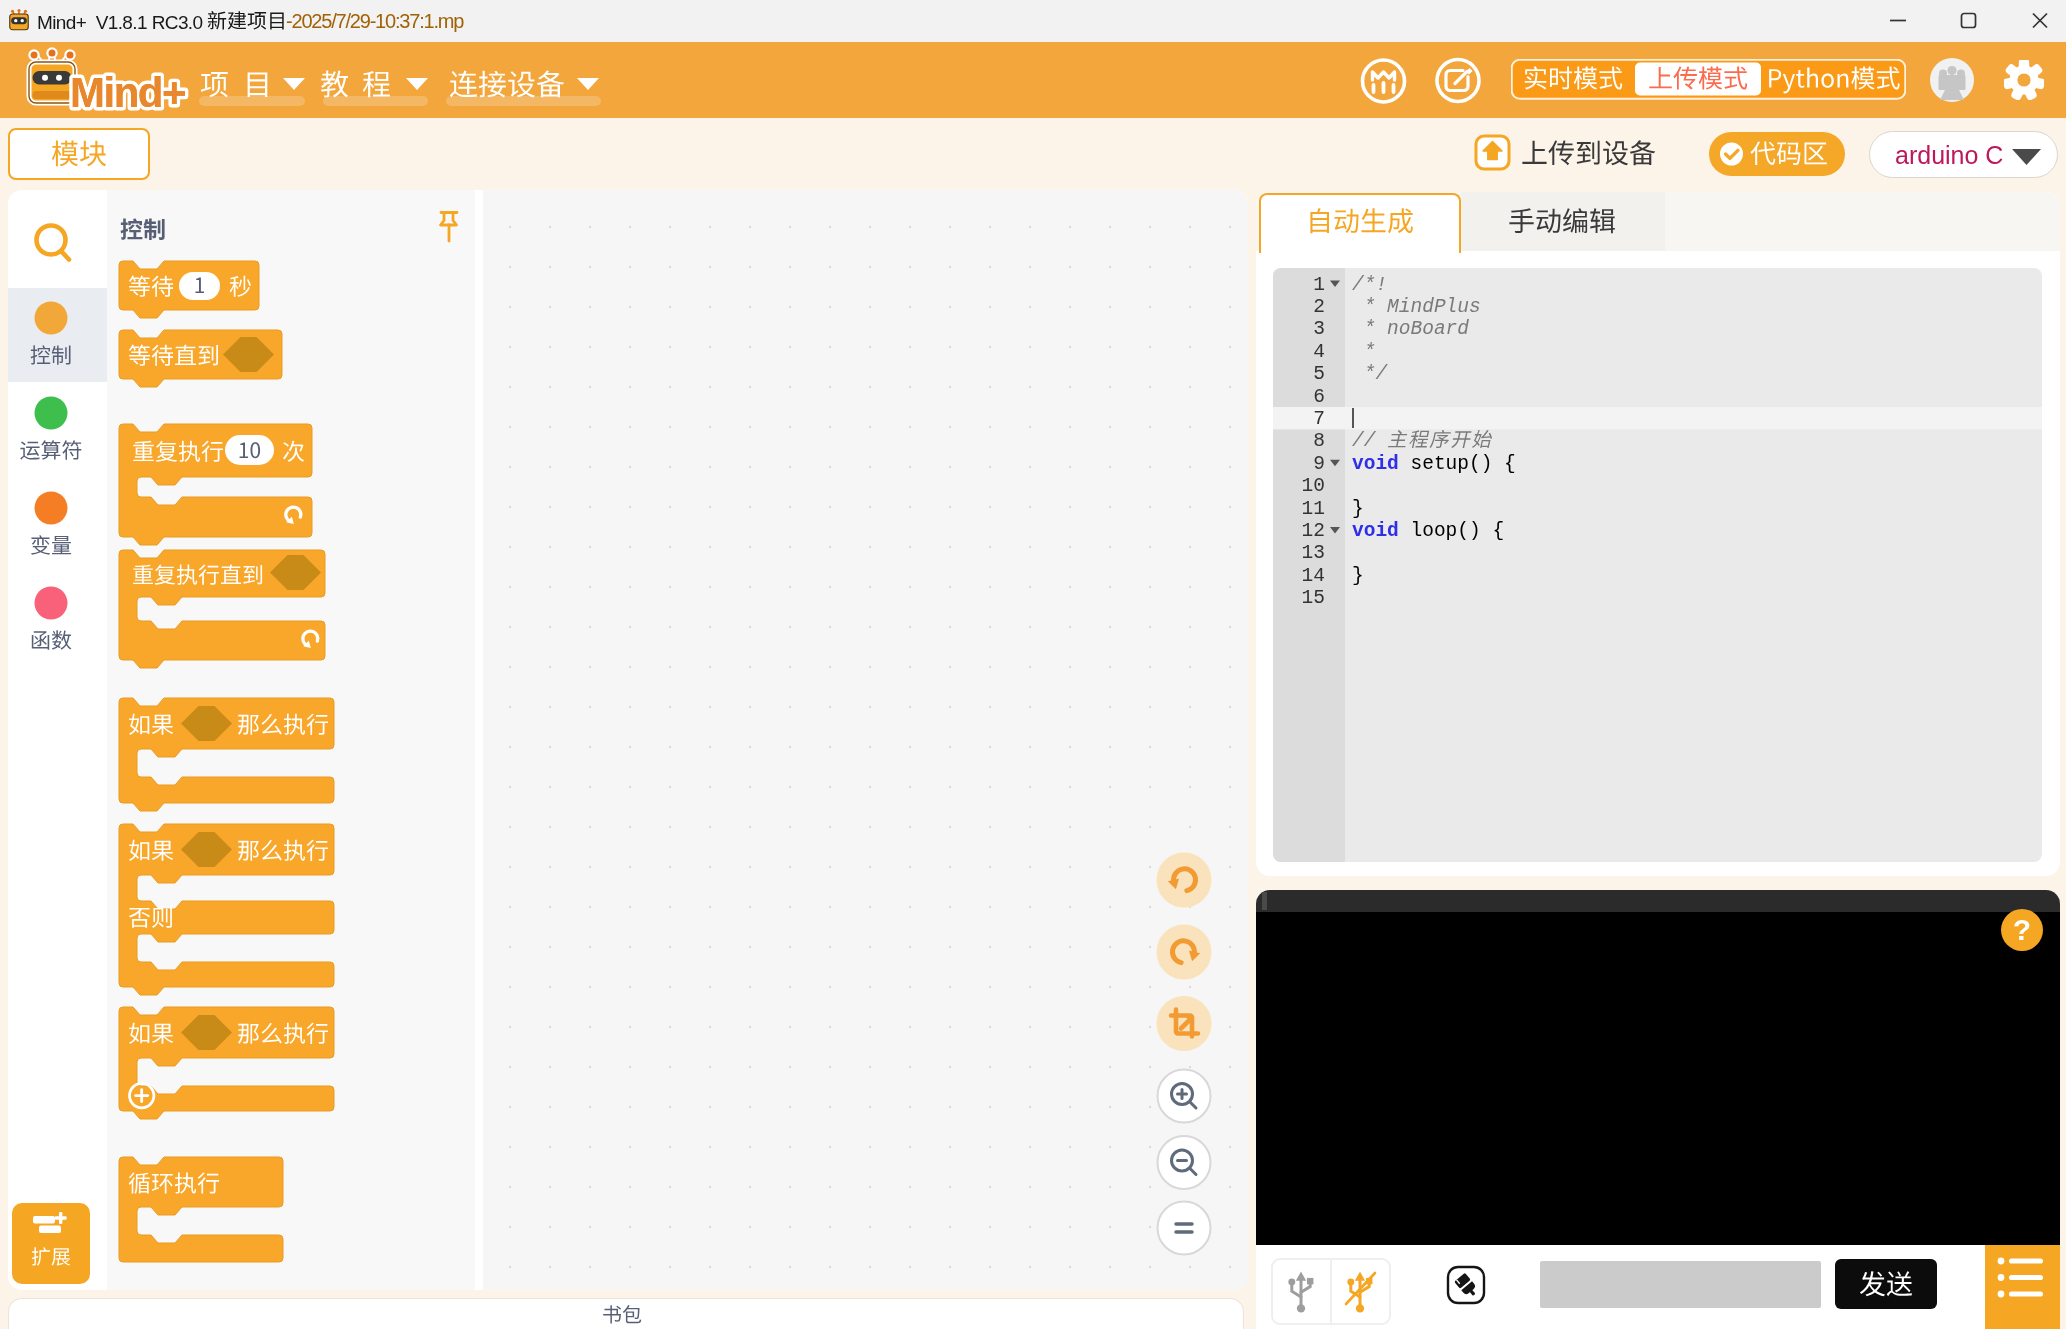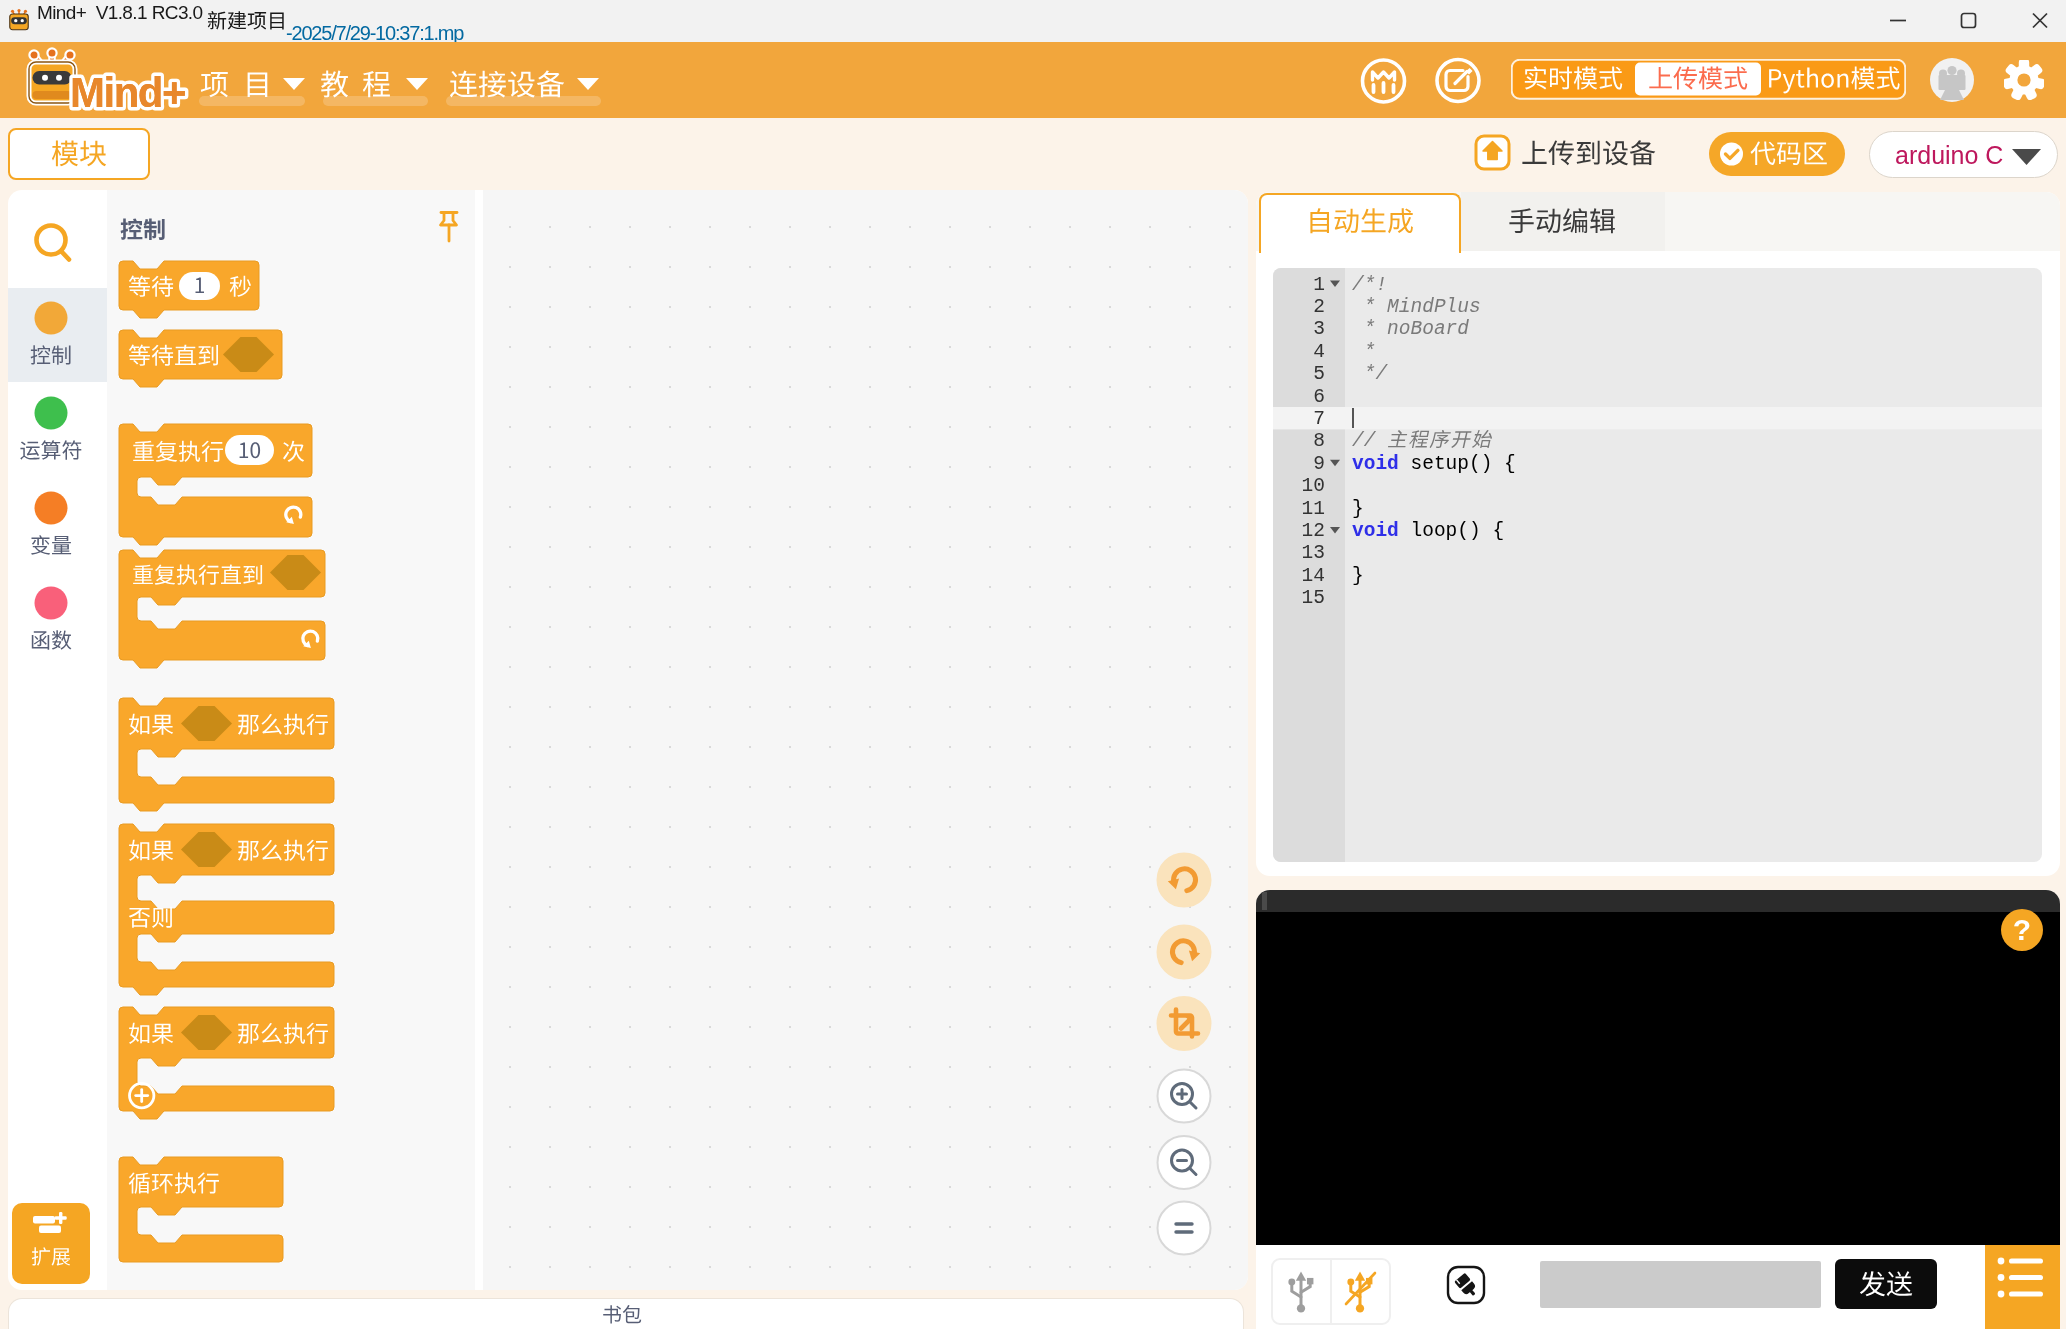--- a/index.html
+++ b/index.html
@@ -11,27 +11,27 @@
 <line x1="13" y1="7" x2="13" y2="3" stroke="#E5711E" stroke-width="1.6"></line>
 <line x1="18" y1="7" x2="20" y2="3.5" stroke="#E5711E" stroke-width="1.6"></line>
 <circle cx="6" cy="3.5" r="1.7" fill="#E5711E"></circle>
     <circle cx="13" cy="2.8" r="1.7" fill="#E5711E"></circle>
     <circle cx="20" cy="3.5" r="1.7" fill="#E5711E"></circle>
 <rect x="3" y="6.5" width="20" height="17" rx="3" fill="#F5A623" stroke="#4a3214" stroke-width="1.2"></rect>
 <rect x="4.5" y="10" width="17" height="7.5" rx="3.75" fill="#333"></rect>
 <circle cx="9.5" cy="13.7" r="1.8" fill="#fff"></circle>
     <circle cx="16.5" cy="13.7" r="1.8" fill="#fff"></circle>
 </svg>
-<span class="abs" style="left:37px;top:2px;font-size:19px;letter-spacing:-0.6px;color:#191919">Mind+&nbsp; V1.8.1 RC3.0</span>
+<span class="abs" style="left:37px;top:12px;font-size:19px;letter-spacing:-0.6px;color:#191919">Mind+&nbsp; V1.8.1 RC3.0</span>
 <svg class="abs" style="left:207px;top:0" width="90" height="42" viewBox="0 0 90 42">
     <g transform="translate(0.0,28.0)">
       <path fill="#191919" d="M7.2 -4.3C7.8 -3.3 8.5 -1.9 8.8 -1.0L9.9 -1.7C9.6 -2.5 8.9 -3.8 8.2 -4.8ZM2.7 -4.7C2.3 -3.5 1.6 -2.2 0.8 -1.4C1.1 -1.2 1.6 -0.8 1.9 -0.6C2.7 -1.5 3.5 -3.0 3.9 -4.4ZM11.1 -14.9V-8.0C11.1 -5.3 10.9 -1.9 9.2 0.5C9.5 0.7 10.1 1.1 10.4 1.4C12.2 -1.2 12.5 -5.1 12.5 -8.0V-8.6H15.5V1.5H17.0V-8.6H19.2V-10.0H12.5V-13.9C14.6 -14.2 16.9 -14.7 18.5 -15.3L17.3 -16.4C15.9 -15.8 13.3 -15.2 11.1 -14.9ZM4.3 -16.5C4.6 -16.0 4.9 -15.3 5.2 -14.7H1.2V-13.4H10.1V-14.7H6.7C6.5 -15.4 6.0 -16.2 5.6 -16.9ZM7.5 -13.3C7.3 -12.4 6.8 -11.1 6.5 -10.1H0.9V-8.9H5.0V-6.8H1.0V-5.5H5.0V-0.4C5.0 -0.2 5.0 -0.1 4.8 -0.1C4.6 -0.1 3.9 -0.1 3.2 -0.1C3.4 0.3 3.6 0.8 3.7 1.2C4.7 1.2 5.3 1.2 5.8 0.9C6.3 0.7 6.4 0.4 6.4 -0.3V-5.5H10.1V-6.8H6.4V-8.9H10.4V-10.1H7.8C8.2 -11.0 8.6 -12.1 8.9 -13.0ZM2.5 -13.0C2.9 -12.1 3.2 -10.9 3.3 -10.1L4.6 -10.5C4.5 -11.3 4.2 -12.4 3.7 -13.3Z M27.9 -15.1V-13.9H31.6V-12.4H26.6V-11.2H31.6V-9.7H27.7V-8.4H31.6V-6.9H27.6V-5.8H31.6V-4.2H26.7V-3.0H31.6V-1.0H33.0V-3.0H38.7V-4.2H33.0V-5.8H38.0V-6.9H33.0V-8.4H37.5V-11.2H38.9V-12.4H37.5V-15.1H33.0V-16.8H31.6V-15.1ZM33.0 -11.2H36.2V-9.7H33.0ZM33.0 -12.4V-13.9H36.2V-12.4ZM21.9 -7.9C21.9 -8.1 22.4 -8.3 22.7 -8.5H25.2C24.9 -6.7 24.5 -5.2 24.0 -3.9C23.5 -4.7 23.0 -5.7 22.7 -6.9L21.6 -6.4C22.0 -4.8 22.6 -3.5 23.4 -2.5C22.7 -1.2 21.8 -0.2 20.7 0.6C21.1 0.8 21.6 1.3 21.8 1.6C22.8 0.9 23.7 -0.1 24.4 -1.4C26.5 0.6 29.4 1.1 33.1 1.1H38.7C38.7 0.7 39.0 0.0 39.2 -0.3C38.2 -0.3 33.9 -0.3 33.1 -0.3C29.7 -0.3 26.9 -0.7 25.0 -2.6C25.8 -4.5 26.4 -6.8 26.7 -9.7L25.8 -9.9L25.6 -9.8H23.8C24.8 -11.3 25.9 -13.2 26.8 -15.2L25.8 -15.8L25.3 -15.6H21.3V-14.2H24.7C23.9 -12.4 22.9 -10.8 22.6 -10.3C22.2 -9.7 21.7 -9.2 21.3 -9.1C21.5 -8.8 21.8 -8.2 21.9 -7.9Z M52.4 -10.0V-5.8C52.4 -3.7 51.8 -1.1 46.4 0.4C46.7 0.7 47.1 1.2 47.3 1.5C53.0 -0.2 53.9 -3.2 53.9 -5.8V-10.0ZM53.8 -1.8C55.3 -0.8 57.3 0.6 58.2 1.6L59.2 0.5C58.3 -0.4 56.3 -1.8 54.7 -2.8ZM40.6 -3.7 41.0 -2.1C42.8 -2.7 45.2 -3.6 47.6 -4.4L47.4 -5.7L44.9 -4.9V-13.0H47.3V-14.4H40.9V-13.0H43.4V-4.5ZM48.3 -12.5V-3.1H49.8V-11.1H56.3V-3.1H57.8V-12.5H53.1C53.4 -13.1 53.7 -13.8 54.0 -14.6H59.1V-15.9H47.6V-14.6H52.3C52.1 -13.9 51.8 -13.1 51.6 -12.5Z M64.7 -9.4H75.2V-6.1H64.7ZM64.7 -10.8V-14.1H75.2V-10.8ZM64.7 -4.7H75.2V-1.3H64.7ZM63.2 -15.6V1.5H64.7V0.1H75.2V1.5H76.7V-15.6Z"></path>
     </g>
   </svg>
-<span class="abs" style="left:286px;top:22px;font-size:20px;letter-spacing:-1.2px;color:#0369a1">-2025/7/29-10:37:1.mp</span>
+<span class="abs" style="left:286px;top:10px;font-size:20px;letter-spacing:-1.2px;color:#a16207">-2025/7/29-10:37:1.mp</span>
 <svg class="abs" style="left:1884px;top:7px" width="180" height="27" viewBox="0 0 180 27">
 <line x1="6" y1="13.5" x2="22" y2="13.5" stroke="#333" stroke-width="1.7"></line>
 <rect x="77.5" y="6.5" width="14" height="14" rx="2.5" fill="none" stroke="#333" stroke-width="1.7"></rect>
 <line x1="149" y1="6.5" x2="163" y2="20.5" stroke="#333" stroke-width="1.7"></line>
 <line x1="163" y1="6.5" x2="149" y2="20.5" stroke="#333" stroke-width="1.7"></line>
 </svg>
 <div class="abs" style="left:0;top:42px;width:2066px;height:76px;background:#F2A63C"></div>
 <svg class="abs" style="left:0;top:42px" width="340" height="76" viewBox="0 0 340 76">
     <g transform="translate(29,9)">
 <g stroke="#fff" stroke-width="7.5" stroke-linecap="round">

